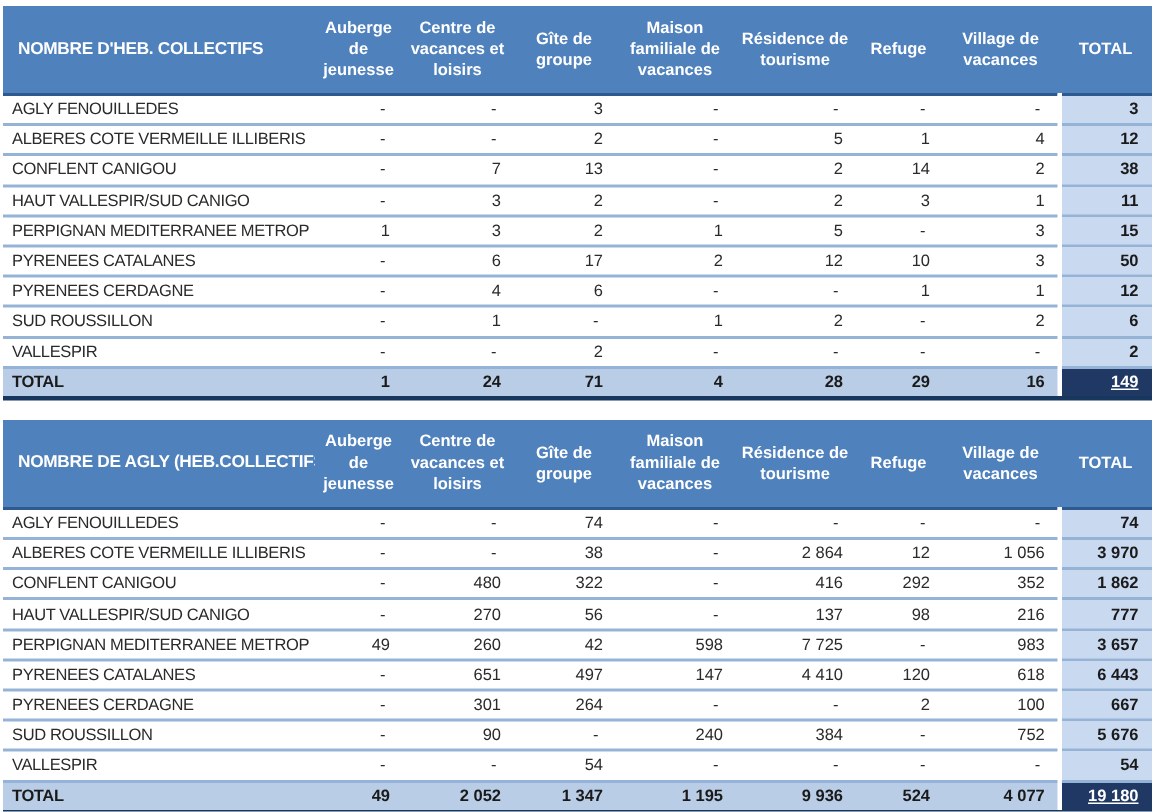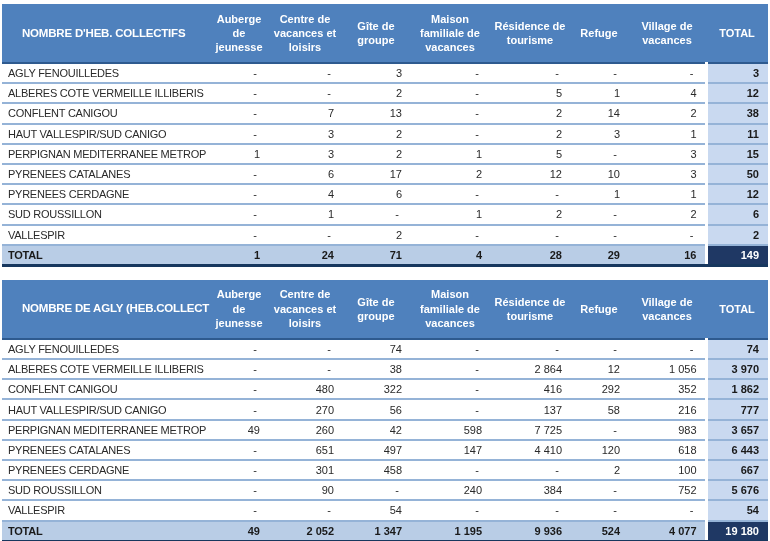--- a/index.html
+++ b/index.html
@@ -15,41 +15,41 @@
   html,body{margin:0;padding:0;background:#ffffff;}
   body{width:770px;height:541px;overflow:hidden;font-family:"Liberation Sans",sans-serif;}
   .sheet{padding:4px 0 0 2px;}
   table.datatable{border-collapse:collapse;table-layout:fixed;width:766px;}
   thead th{
     background:var(--header-bg);color:#ffffff;font-weight:700;font-size:11px;
     height:56px;text-align:center;vertical-align:middle;padding:1px 2px;
     line-height:1.3;border-bottom:2px solid var(--header-line);
   }
   thead th.title{
-    text-align:left;padding-left:20px;font-size:11.5px;letter-spacing:-0.2px;
+    text-align:left;padding-left:10px;font-size:11.5px;letter-spacing:-0.2px;
     white-space:nowrap;overflow:hidden;
   }
   tbody td{
     height:18.2px;border-bottom:2px solid var(--row-line);
     font-size:11px;color:var(--text);padding:0;vertical-align:middle;
     overflow:hidden;white-space:nowrap;background:#ffffff;
   }
   td.label{padding-left:6px;letter-spacing:-0.25px;}
   td.num{text-align:right;padding-right:8px;}
   td.dash{padding-right:11px;}
   td.totcol{
     background:var(--totcol-bg);font-weight:700;
     border-left:3px solid #ffffff;padding-right:9px;color:#1a1a1a;
   }
   tr.totalrow td{
     background:var(--totrow-bg);font-weight:700;color:#1a1a1a;
     border-bottom:3px solid var(--dark-line);
   }
   tr.totalrow td.grand{
-    background:var(--grand-bg);color:#ffffff;
+    background:var(--grand-bg);color:#ffffff;text-decoration:underline;
   }
   .gap{height:13px;}
 </style>
 </head>
 <body>
 
 <div class="sheet">
 
   <table class="datatable">
     <colgroup>
@@ -251,21 +251,21 @@
           <td class="num">352</td>
           <td class="num totcol">1 862</td>
         </tr>
         <tr>
           <td class="label">HAUT VALLESPIR/SUD CANIGO</td>
           <td class="num dash">-</td>
           <td class="num">270</td>
           <td class="num">56</td>
           <td class="num dash">-</td>
           <td class="num">137</td>
-          <td class="num">58</td>
+          <td class="num">98</td>
           <td class="num">216</td>
           <td class="num totcol">777</td>
         </tr>
         <tr>
           <td class="label">PERPIGNAN MEDITERRANEE METROP</td>
           <td class="num">49</td>
           <td class="num">260</td>
           <td class="num">42</td>
           <td class="num">598</td>
           <td class="num">7 725</td>
@@ -281,21 +281,21 @@
           <td class="num">147</td>
           <td class="num">4 410</td>
           <td class="num">120</td>
           <td class="num">618</td>
           <td class="num totcol">6 443</td>
         </tr>
         <tr>
           <td class="label">PYRENEES CERDAGNE</td>
           <td class="num dash">-</td>
           <td class="num">301</td>
-          <td class="num">458</td>
+          <td class="num">264</td>
           <td class="num dash">-</td>
           <td class="num dash">-</td>
           <td class="num">2</td>
           <td class="num">100</td>
           <td class="num totcol">667</td>
         </tr>
         <tr>
           <td class="label">SUD ROUSSILLON</td>
           <td class="num dash">-</td>
           <td class="num">90</td>

